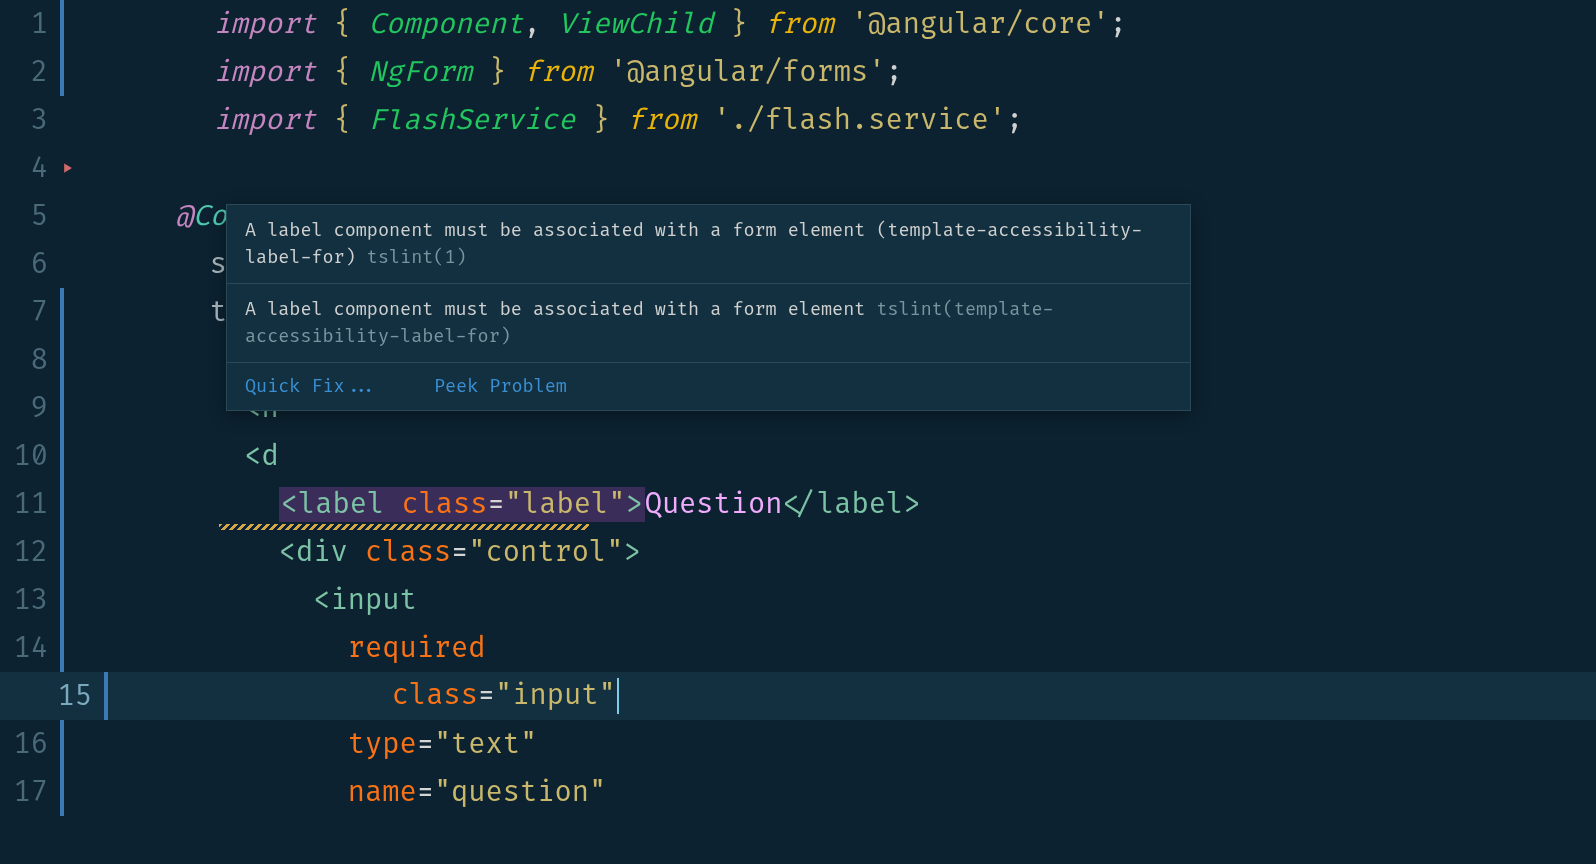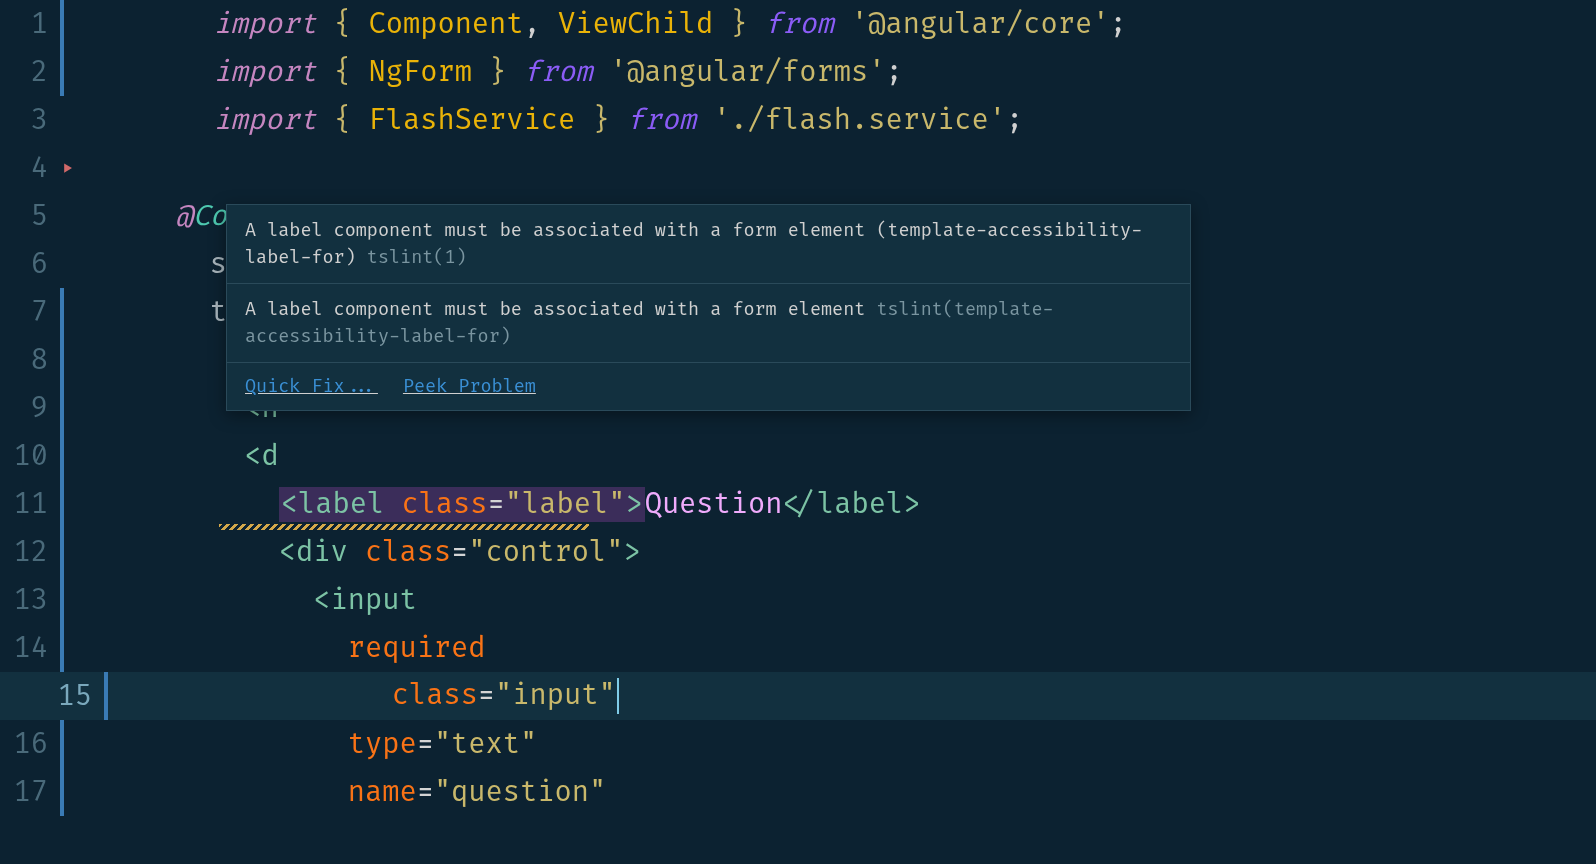--- a/index.html
+++ b/index.html
@@ -42,22 +42,22 @@
     flex-shrink: 0;
     margin-right: 8px;
   }
   .gutter-strip.blue { background: #3a7bb5; }
   .code {
     white-space: pre;
     font-style: normal;
   }
   .keyword { color: #c586c0; font-style: italic; margin-left: 38px; }
   .punct { color: #c9b86b; }
-  .ident { color: #eab308; }
-  .from { color: #8b5cf6; font-style: italic; }
+  .ident { color: #22c55e; font-style: italic; }
+  .from { color: #eab308; font-style: italic; }
   .string { color: #c9b86b; }
   .decorator { color: #c586c0; font-style: italic; }
   .decorator-name { color: #4ec9b0; font-style: italic; }
   .tag { color: #7cc3a5; }
   .attr { color: #f97316; }
   .attrval { color: #c9b86b; }
   .text { color: #f0abfc; }
   .eq { color: #d4d4d4; }
   .plain { color: #a8b5bc; }
   .offwhite { color: #d0d0d0; }
@@ -107,22 +107,21 @@
   }
   .popup-section {
     padding: 12px 18px;
     border-bottom: 1px solid #2a4a5a;
   }
   .popup-section:last-child { border-bottom: none; }
   .popup-rule { color: #7a95a0; }
   .popup-actions {
     padding: 10px 18px;
     display: flex;
-    gap: 25px;
-    text-decoration: underline;
+    gap: 56px;
   }
   .popup-action {
     color: #3a8fd4;
     cursor: pointer;
   }
 
   .cursor-caret {
     display: inline-block;
     width: 2px;
     height: 36px;

